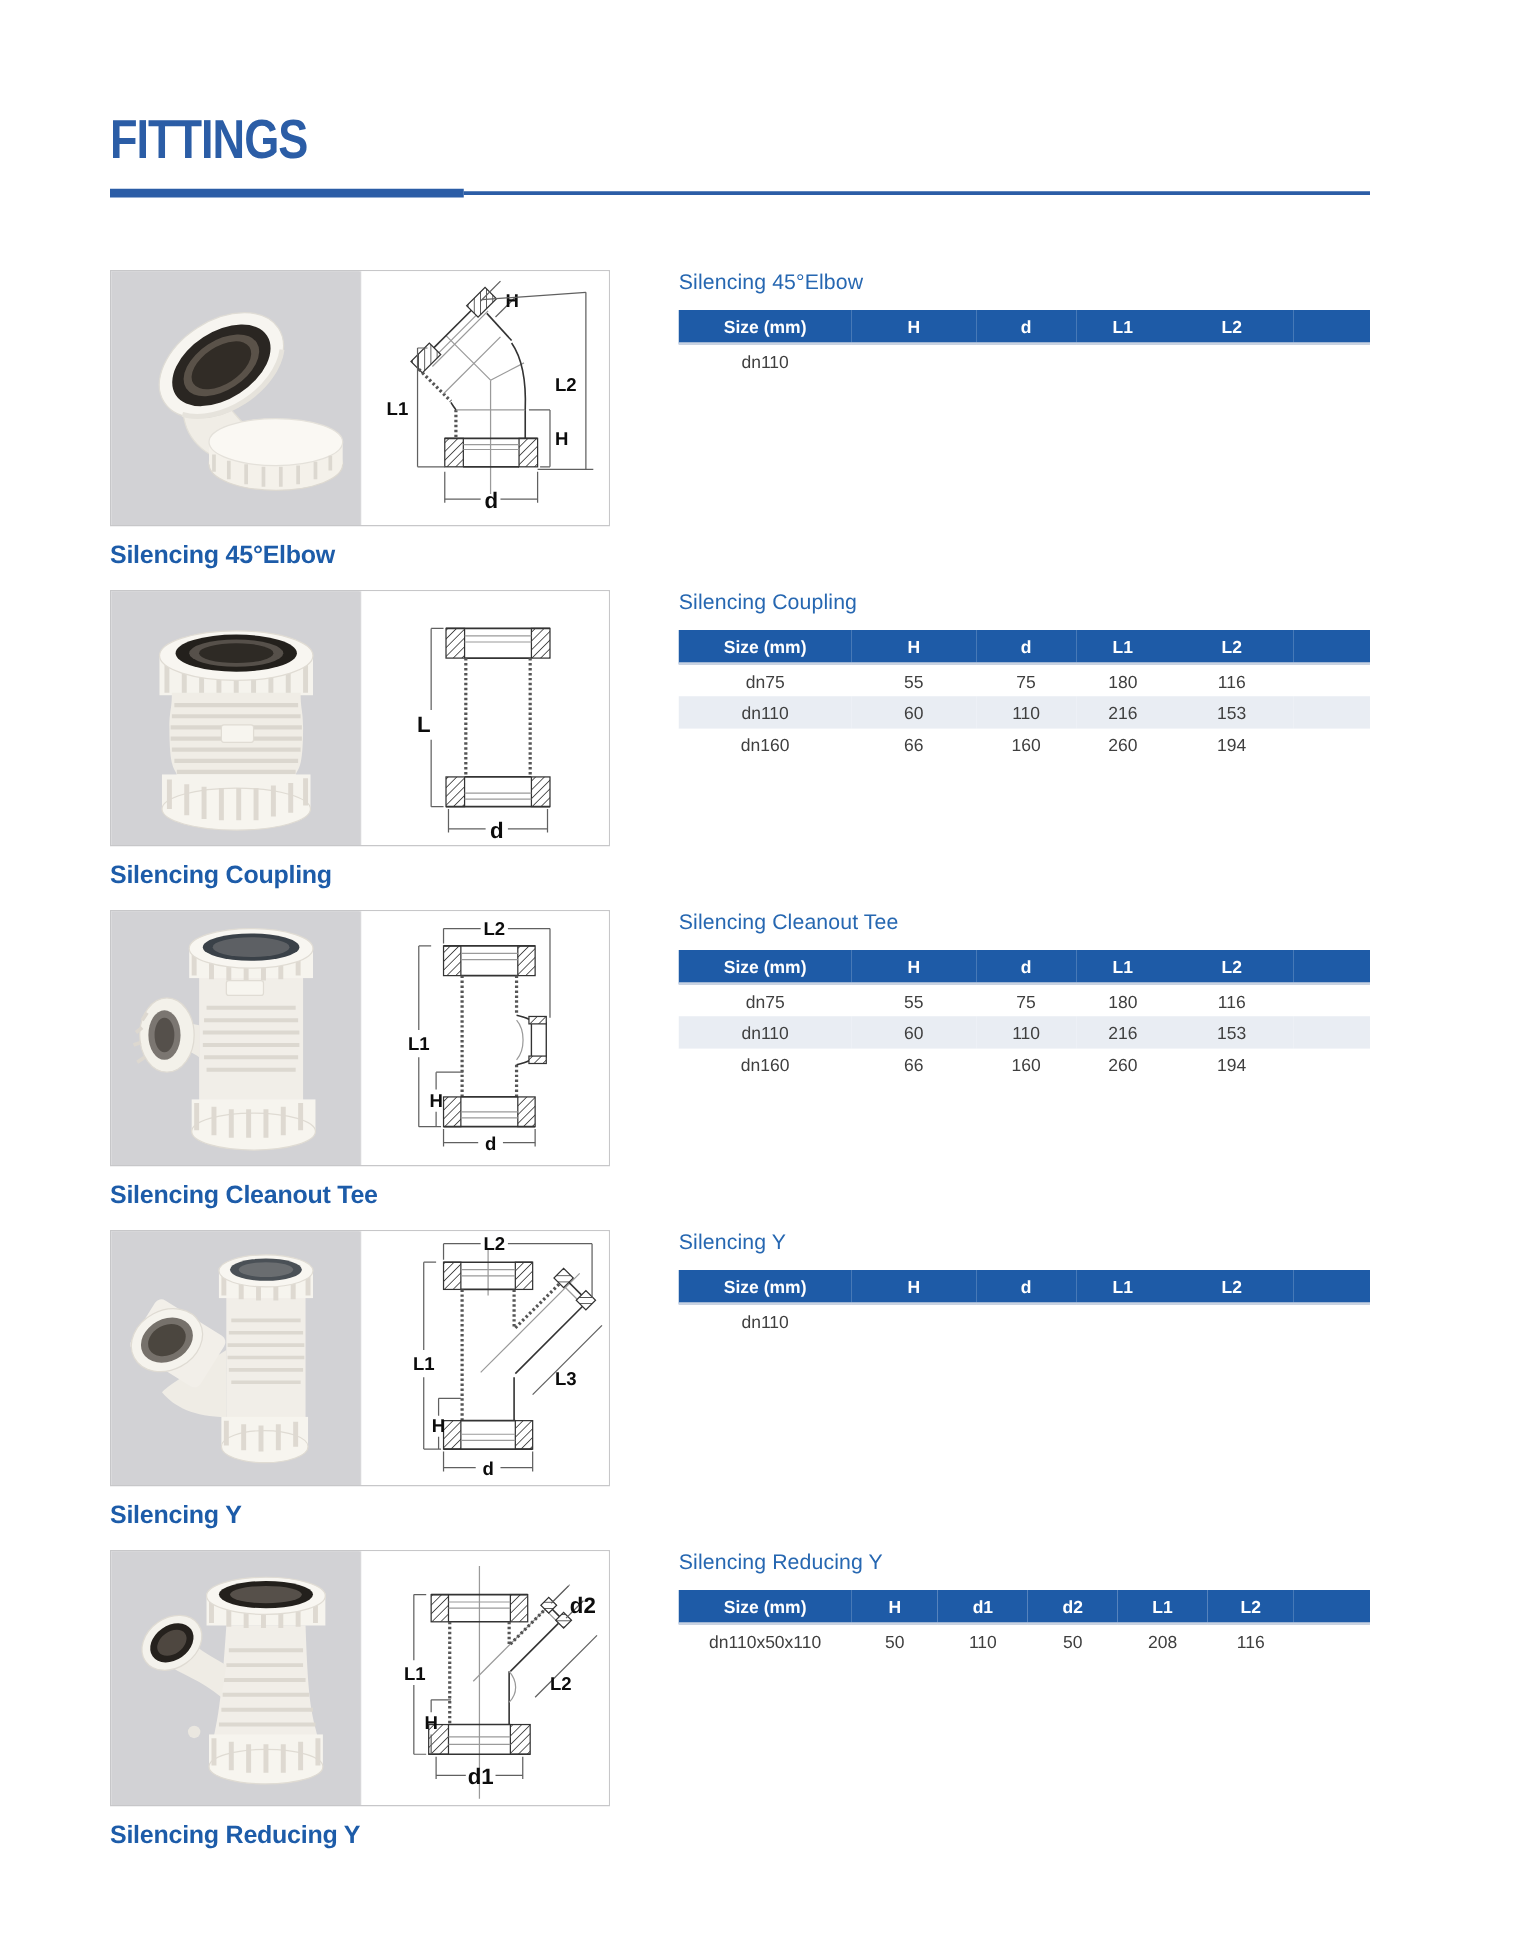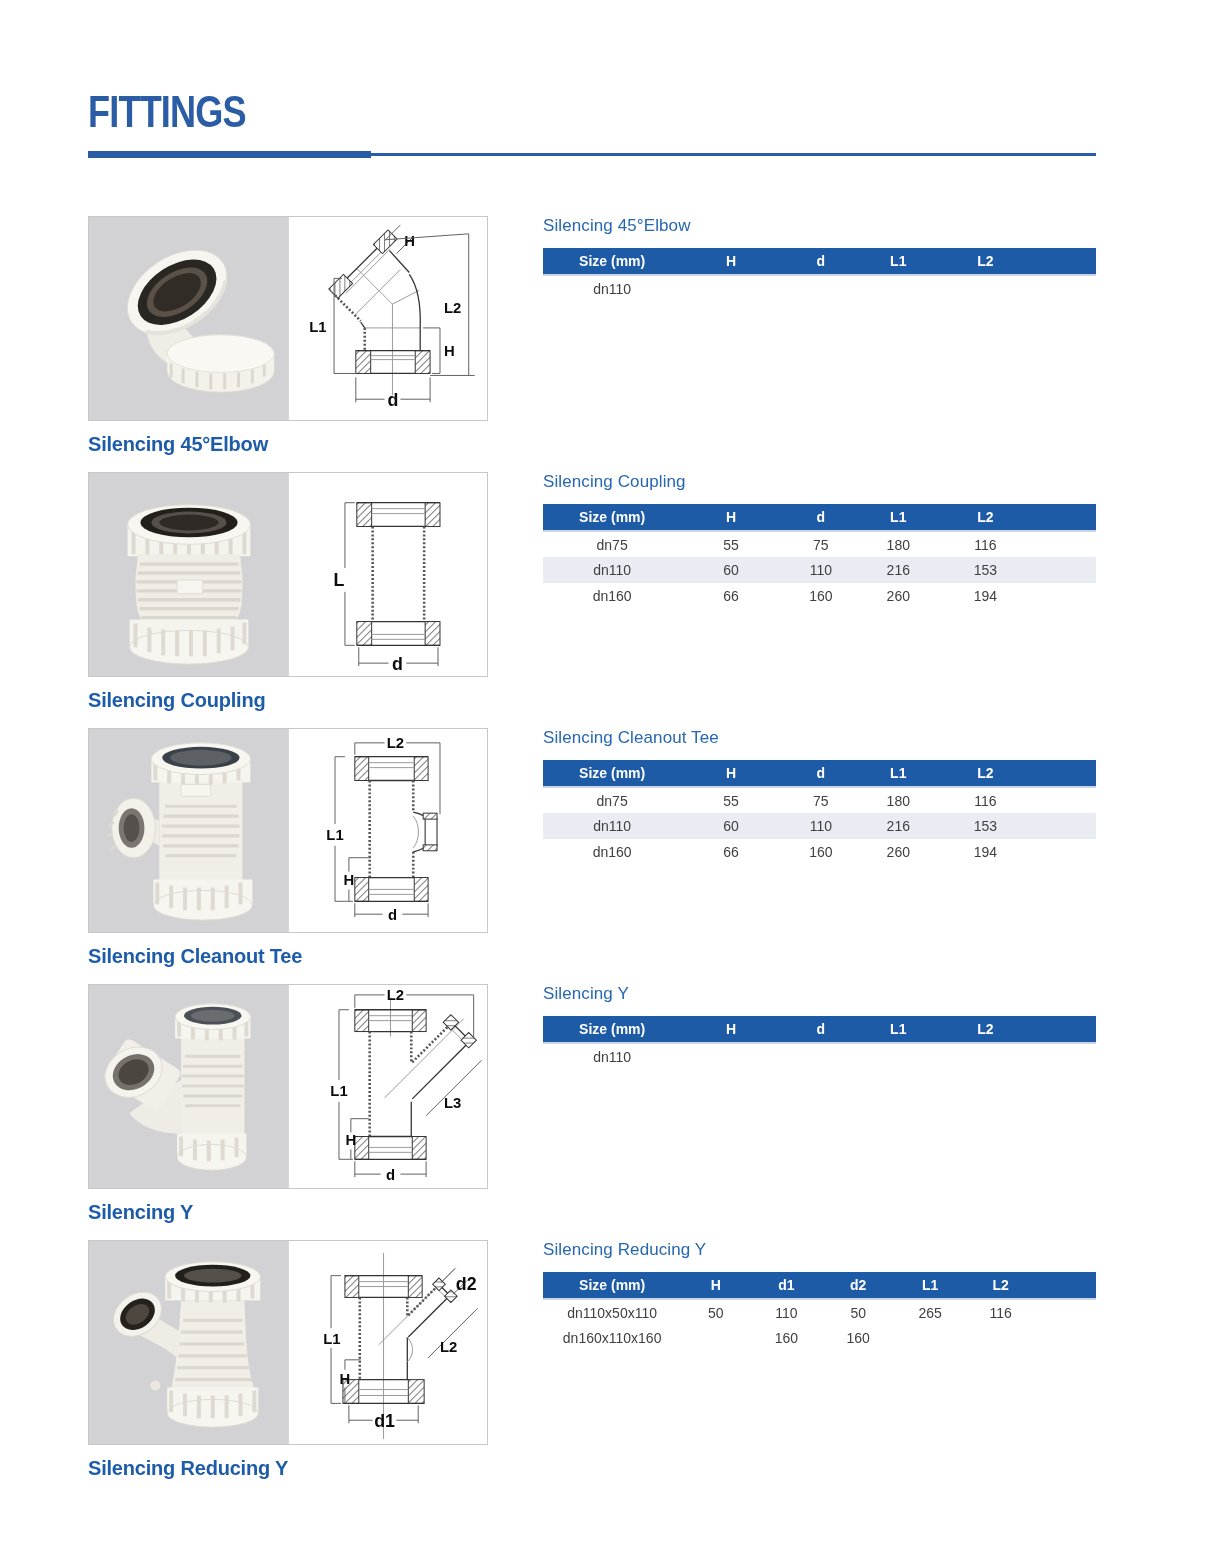--- a/index.html
+++ b/index.html
@@ -669,31 +669,22 @@
               <th>L2</th>
               <th></th>
             </tr>
           </thead>
         <tbody>
             <tr>
               <td>dn110x50x110</td>
               <td>50</td>
               <td>110</td>
               <td>50</td>
-              <td>265</td>
+              <td>208</td>
               <td>116</td>
-              <td></td>
-            </tr>
-            <tr>
-              <td>dn160x110x160</td>
-              <td></td>
-              <td>160</td>
-              <td>160</td>
-              <td></td>
-              <td></td>
               <td></td>
             </tr>
           </tbody>
       </table>
     </div>
   </section>
 
 </main>
 
 </body></html>

